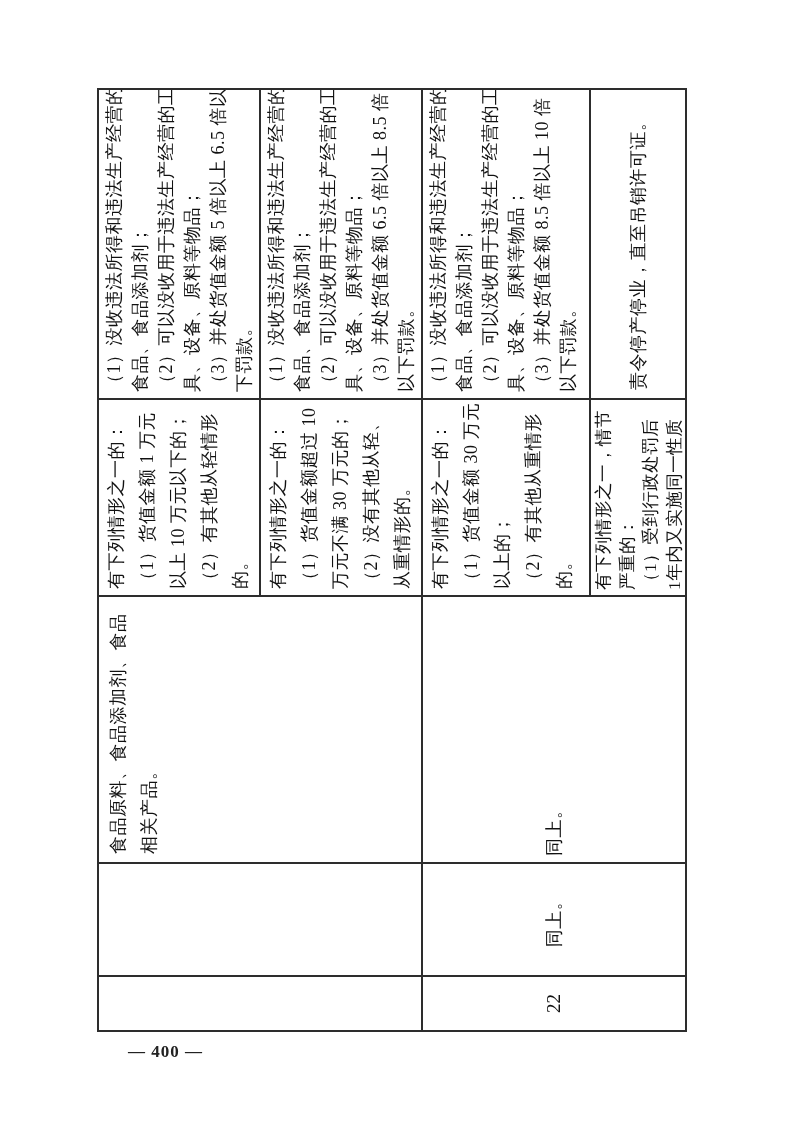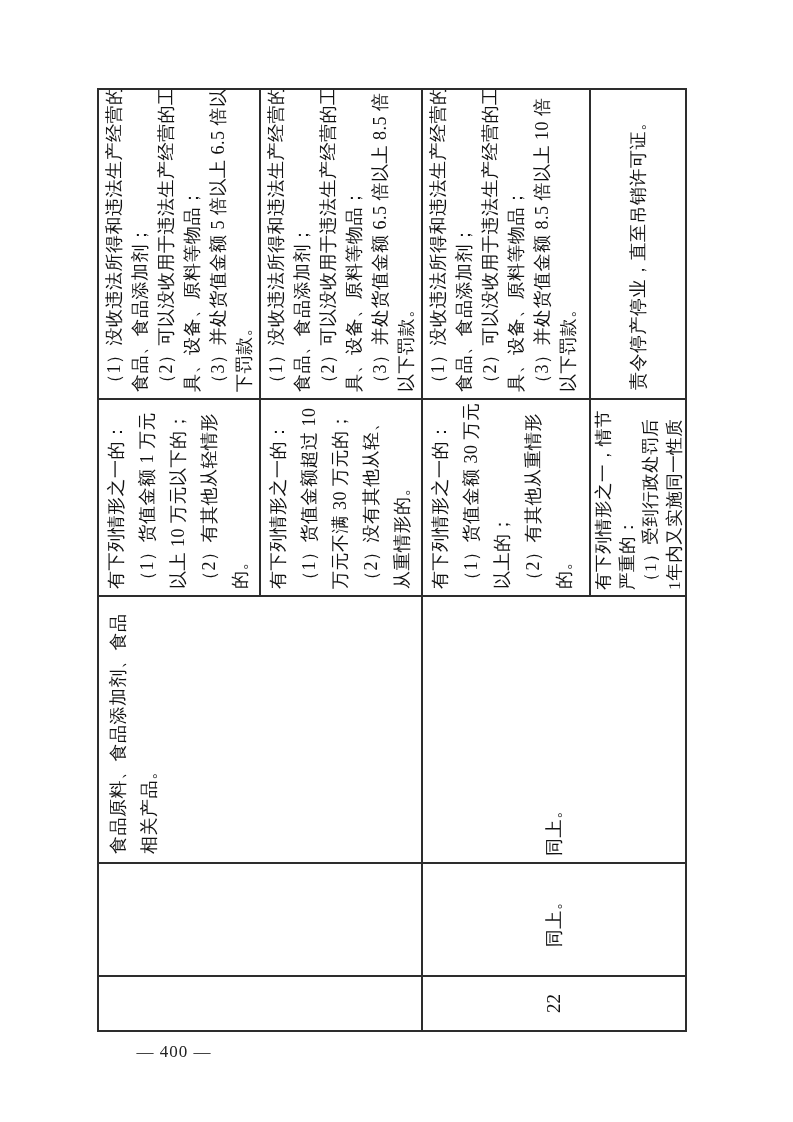--- a/index.html
+++ b/index.html
@@ -23,21 +23,21 @@
   }
   .ln{white-space:nowrap;}
   .b1 .rot{padding:2px 6px;line-height:26px;}
   .b2 .rot{padding:2px 6px;line-height:31px;}
   .b2d .rot{padding:1px 5px;line-height:23.5px;font-size:17.5px;}
   .b3 .rot{padding:4px 8px;line-height:31px;}
   .vcenter .rot{display:flex;align-items:center;padding-top:0;padding-bottom:0;}
   .ccenter .rot{display:flex;align-items:center;justify-content:center;padding:0;}
   .footer{
     position:absolute;left:128px;top:1042px;width:92px;height:22px;
-    font-size:17px;text-align:center;color:#222222;letter-spacing:1px;
+    font-size:17px;text-align:left;color:#222222;letter-spacing:1px;font-weight:bold;
   }
 </style>
 </head>
 <body>
 
 <div class="page">
 
   <div class="tbl">
 
     <div class="hline" style="top:308px"></div>

